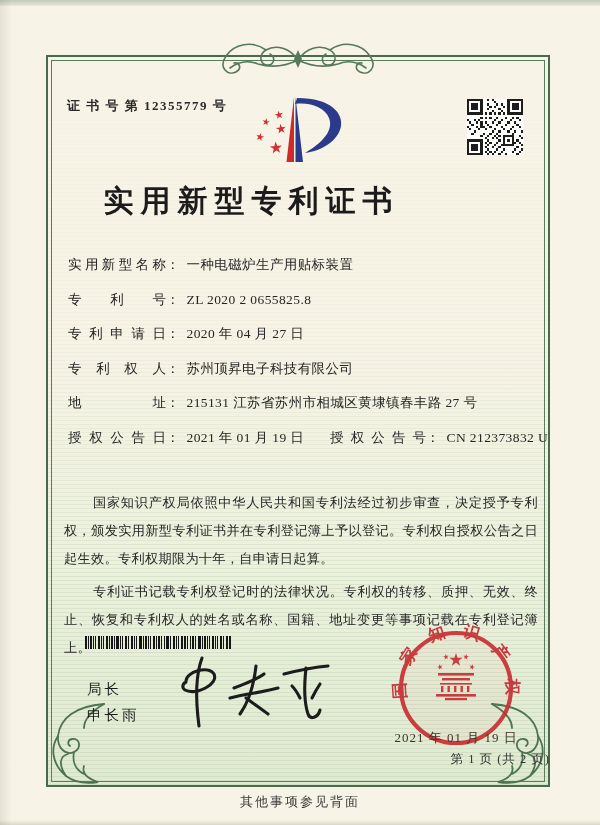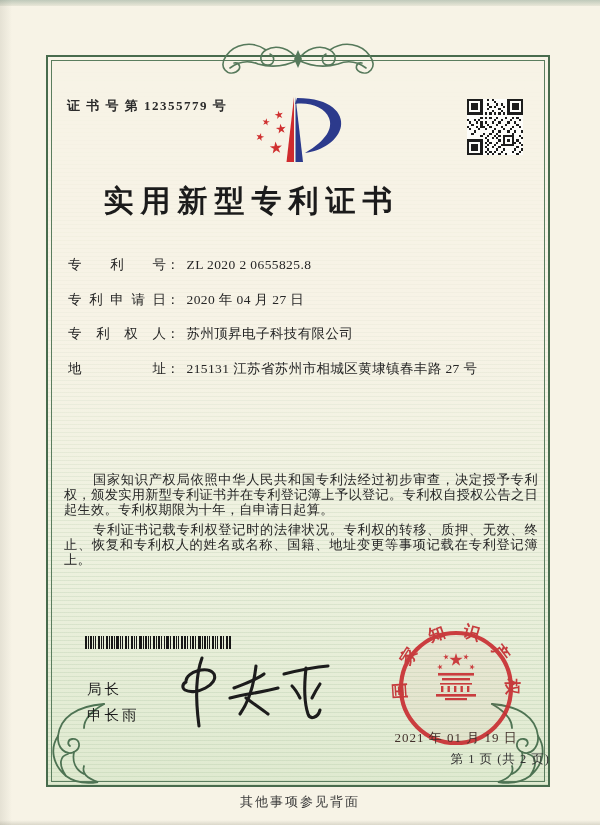--- a/index.html
+++ b/index.html
@@ -36,21 +36,21 @@
   .title{position:absolute;left:46px;top:181px;width:404px;text-align:center;font-size:30px;
         font-weight:700;letter-spacing:7px;text-indent:7px;color:#1b1b1b;z-index:3;}
 
   .fields{position:absolute;left:68px;top:256px;width:472px;font-size:13.5px;color:#262626;z-index:3;}
   .frow{position:relative;height:21px;margin-bottom:13.5px;white-space:nowrap;}
   .flabel{display:inline-block;width:98px;text-align:justify;text-align-last:justify;vertical-align:baseline;}
   .fval{margin-left:7px;letter-spacing:.4px;}
   .g2{position:absolute;left:262px;top:0;}
   .g2 .flabel{width:96px;}
 
-  .paras{position:absolute;left:64px;top:472px;width:474px;font-size:13.2px;line-height:15px;
+  .paras{position:absolute;left:64px;top:489px;width:474px;font-size:13.2px;line-height:28px;
         color:#262626;text-align:justify;z-index:3;letter-spacing:.3px;}
   .paras p{margin:0 0 5px 0;text-indent:2.2em;}
 
   .barcode{position:absolute;left:85px;top:636px;z-index:3;}
 
   .officer{position:absolute;left:87px;top:676px;font-size:14.5px;letter-spacing:3px;color:#1e1e1e;z-index:3;}
   .officer span{display:block;line-height:26px;}
   .signature{position:absolute;left:168px;top:650px;z-index:4;}
 
   .seal{position:absolute;left:388px;top:620px;z-index:5;opacity:.92;}
@@ -148,30 +148,39 @@
       M8 21h1v1H8z M11 21h1v1h-1z M14 21h1v1h-1z M22 21h1v1h-1z
       M9 22h1v1H9z M13 22h1v1h-1z M16 22h1v1h-1z M21 22h1v1h-1z M24 22h1v1h-1z
       M8 23h1v1H8z M10 23h1v1h-1z M12 23h1v1h-1z M15 23h1v1h-1z M20 23h1v1h-1z M23 23h1v1h-1z
       M9 24h1v1H9z M11 24h1v1h-1z M14 24h1v1h-1z M17 24h1v1h-1z M22 24h1v1h-1z"></path>
   </svg>
 
   <div class="title">实用新型专利证书</div>
 
   <div class="fields">
     <div class="frow">
+      <span class="flabel">实用新型名称</span><span class="colon">：</span><span class="fval">一种电磁炉生产用贴标装置</span>
+    </div>
+    <div class="frow">
       <span class="flabel">专利号</span><span class="colon">：</span><span class="fval">ZL 2020 2 0655825.8</span>
     </div>
     <div class="frow">
       <span class="flabel">专利申请日</span><span class="colon">：</span><span class="fval">2020 年 04 月 27 日</span>
     </div>
     <div class="frow">
       <span class="flabel">专利权人</span><span class="colon">：</span><span class="fval">苏州顶昇电子科技有限公司</span>
     </div>
     <div class="frow">
       <span class="flabel">地址</span><span class="colon">：</span><span class="fval">215131 江苏省苏州市相城区黄埭镇春丰路 27 号</span>
+    </div>
+    <div class="frow">
+      <span class="flabel">授权公告日</span><span class="colon">：</span><span class="fval">2021 年 01 月 19 日</span>
+      <span class="g2">
+        <span class="flabel">授权公告号</span><span class="colon">：</span><span class="fval">CN 212373832 U</span>
+      </span>
     </div>
   </div>
 
   <div class="paras">
     <p>国家知识产权局依照中华人民共和国专利法经过初步审查，决定授予专利权，颁发实用新型专利证书并在专利登记簿上予以登记。专利权自授权公告之日起生效。专利权期限为十年，自申请日起算。</p>
     <p>专利证书记载专利权登记时的法律状况。专利权的转移、质押、无效、终止、恢复和专利权人的姓名或名称、国籍、地址变更等事项记载在专利登记簿上。</p>
   </div>
 
   <svg class="barcode" width="146" height="13" viewBox="0 0 146 13" shape-rendering="crispEdges">
     <path fill="#161616" d="M0 0h2v13H0z M3 0h1v13H3z M5 0h2v13H5z M8 0h1v13H8z M10 0h1v13h-1z M13 0h2v13h-2z M16 0h1v13h-1z M18 0h1v13h-1z M21 0h2v13h-2z M24 0h1v13h-1z M26 0h2v13h-2z M29 0h1v13h-1z M31 0h3v13h-3z M35 0h1v13h-1z M37 0h1v13h-1z M40 0h2v13h-2z M43 0h1v13h-1z M46 0h2v13h-2z M49 0h1v13h-1z M51 0h1v13h-1z M54 0h3v13h-3z M58 0h1v13h-1z M60 0h2v13h-2z M63 0h1v13h-1z M65 0h1v13h-1z M68 0h2v13h-2z M71 0h1v13h-1z M73 0h2v13h-2z M76 0h1v13h-1z M79 0h1v13h-1z M81 0h3v13h-3z M85 0h1v13h-1z M88 0h2v13h-2z M91 0h1v13h-1z M93 0h1v13h-1z M96 0h2v13h-2z M99 0h2v13h-2z M102 0h1v13h-1z M105 0h1v13h-1z M107 0h2v13h-2z M110 0h1v13h-1z M113 0h3v13h-3z M117 0h1v13h-1z M119 0h2v13h-2z M122 0h1v13h-1z M124 0h1v13h-1z M127 0h2v13h-2z M130 0h1v13h-1z M132 0h1v13h-1z M135 0h2v13h-2z M138 0h1v13h-1z M141 0h2v13h-2z M144 0h2v13h-2z"></path>

